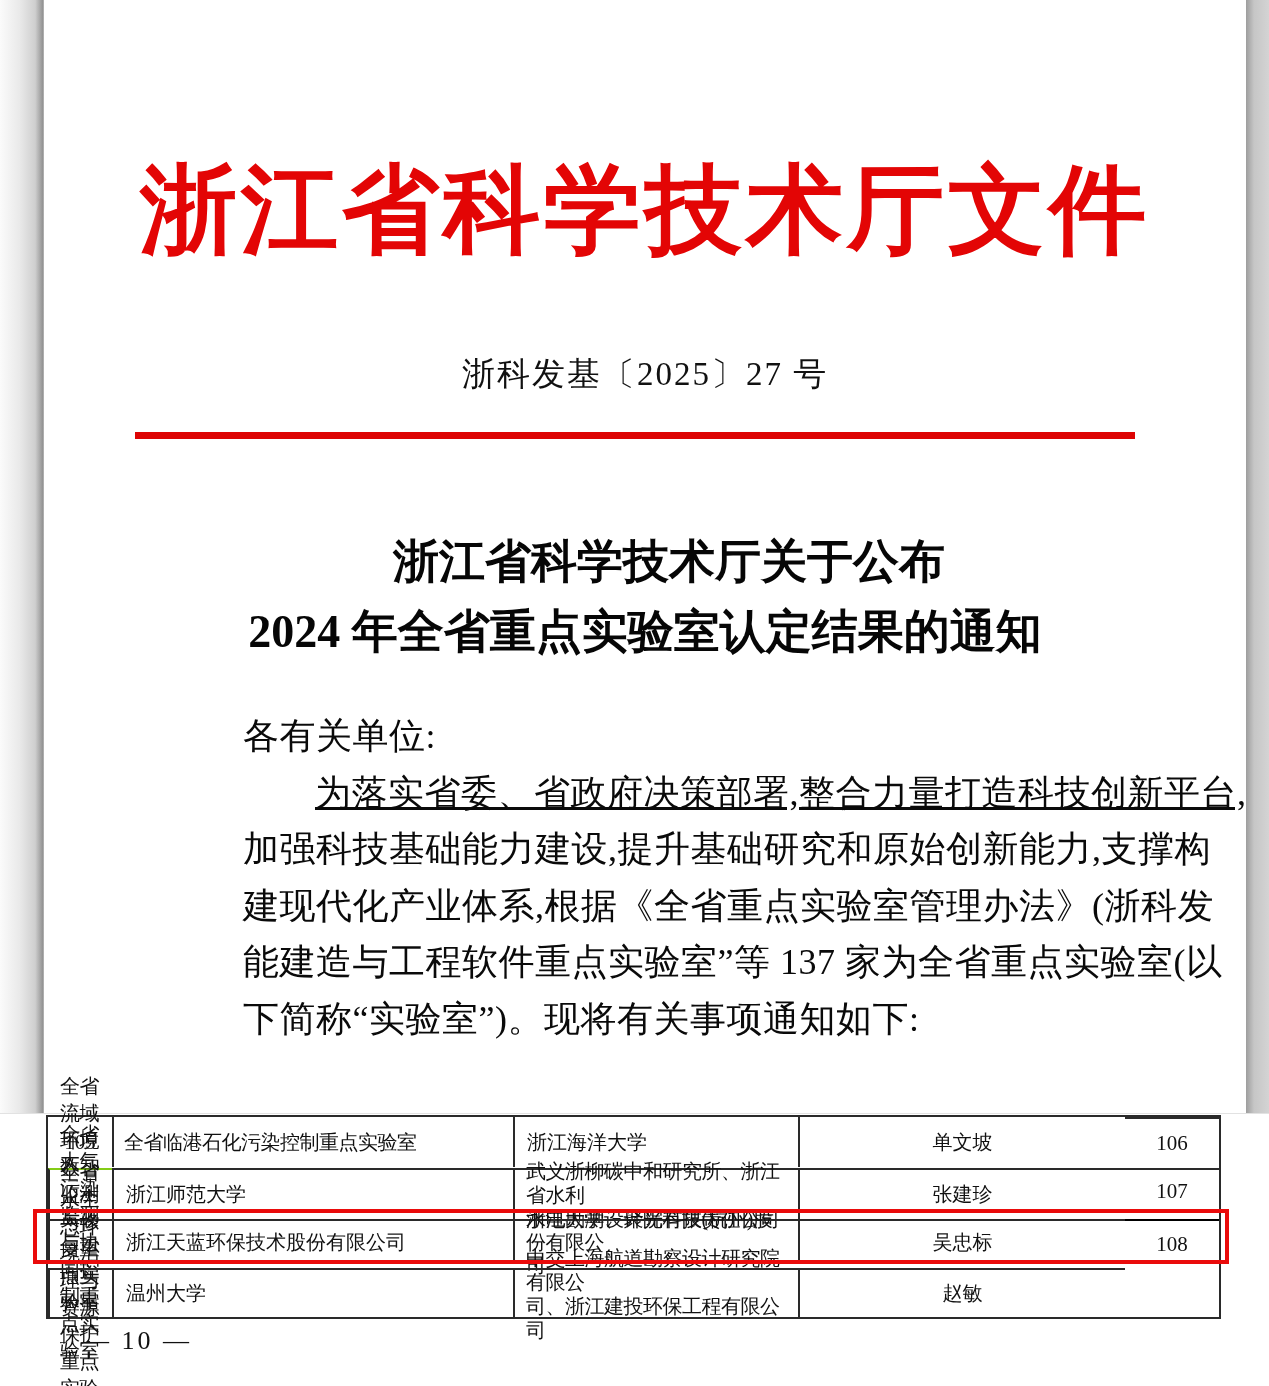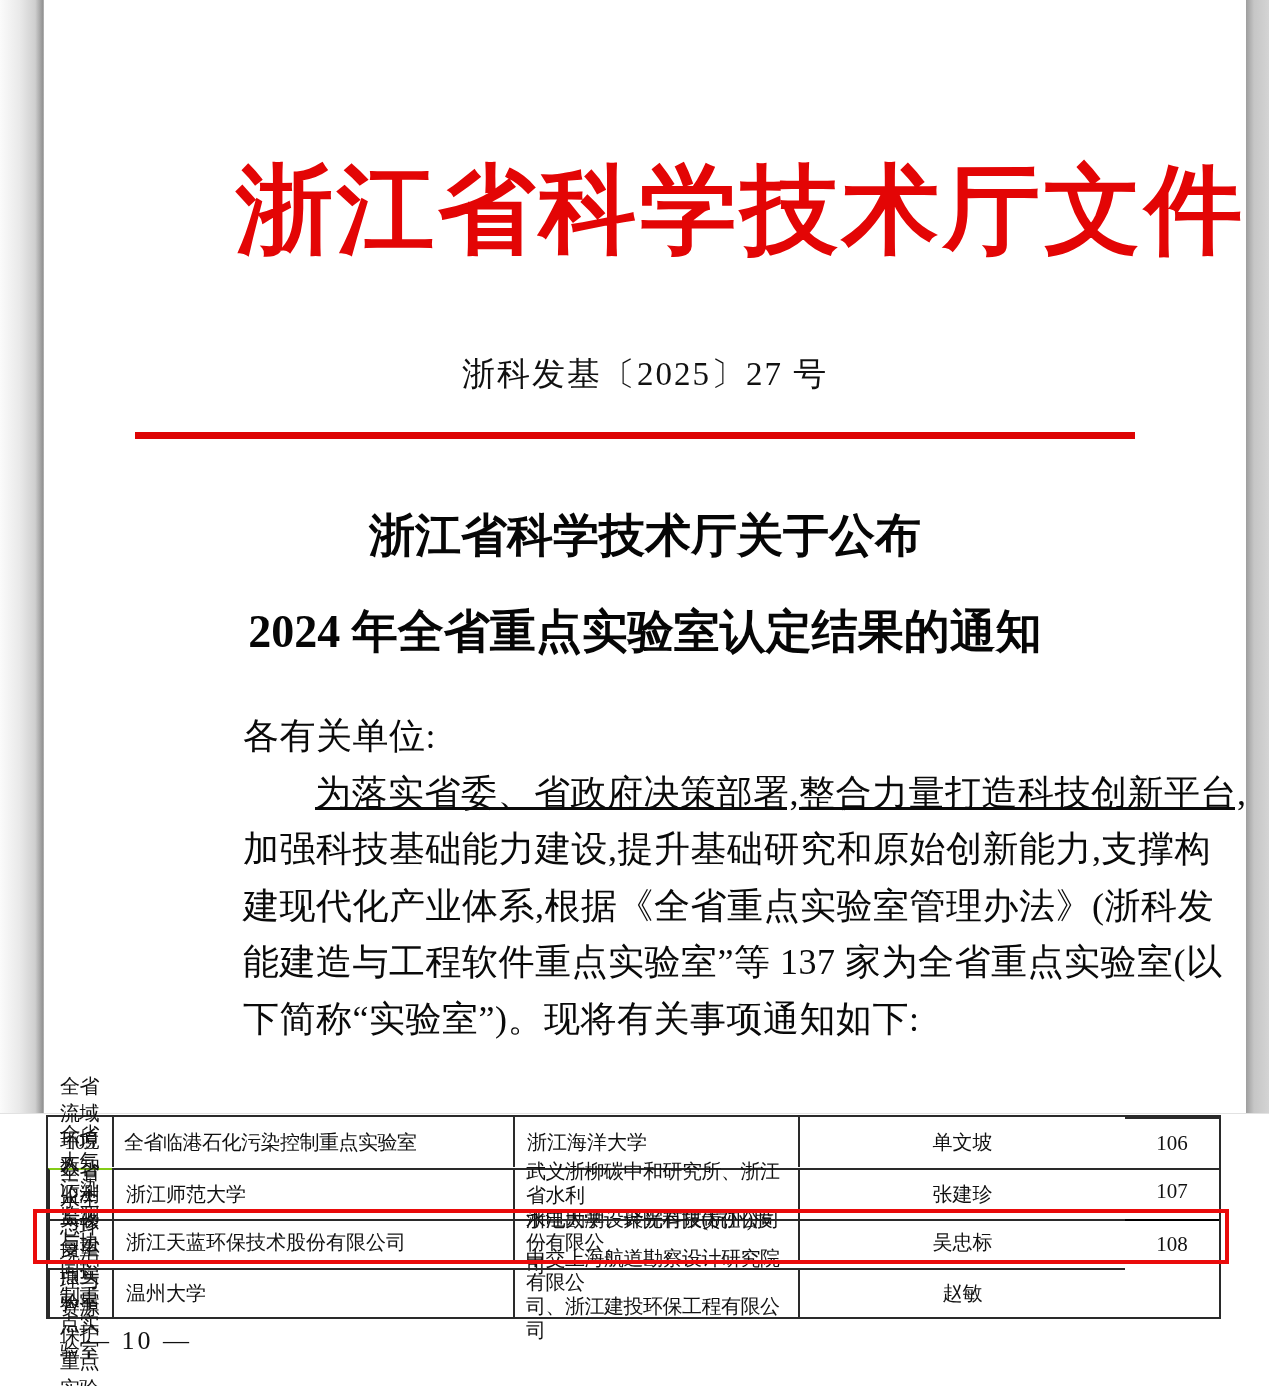--- a/index.html
+++ b/index.html
@@ -17,33 +17,33 @@
     background:linear-gradient(to right,#fbfbfb 0%,#e9e9e9 45%,#cfcfcf 80%,#939393 97%,#bdbdbd 100%);
   }
   .right-gutter {
     left:1246px; top:0; width:23px; height:1113px;
     background:linear-gradient(to right,#9d9d9d 0%,#c6c6c6 35%,#d4d4d4 100%);
   }
   .page-white { left:44px; top:0; width:1202px; height:1113px; background:#ffffff; }
 
   
   .red-head {
-    left:44px; top:146px; width:1202px; text-align:right;
+    left:44px; top:146px; width:1202px; text-align:center;
     font-size:97px; font-weight:bold; color:#e30505; letter-spacing:4px;
     white-space:nowrap;
   }
   .doc-number {
     left:44px; top:352px; width:1202px; text-align:center;
     font-size:33px; color:#111; letter-spacing:2px;
   }
   .red-line { left:135px; top:432px; width:1000px; height:7px; background:#dd0404; }
 
   
   .notice-title { left:44px; width:1202px; text-align:center; font-size:46px; font-weight:bold; color:#060606; }
-  .nt1 { top:505px; }
+  .nt1 { top:531px;margin-left:24px; }
   .nt2 { top:601px; }
 
   
   .body-block {
     left:203px; top:708px; width:960px;
     font-size:36px; line-height:56.5px; color:#0a0a0a;
     letter-spacing:0.5px; white-space:nowrap;margin-left:40px;
   }
   .body-block .indent { text-indent:72px;text-decoration:underline; }
 

